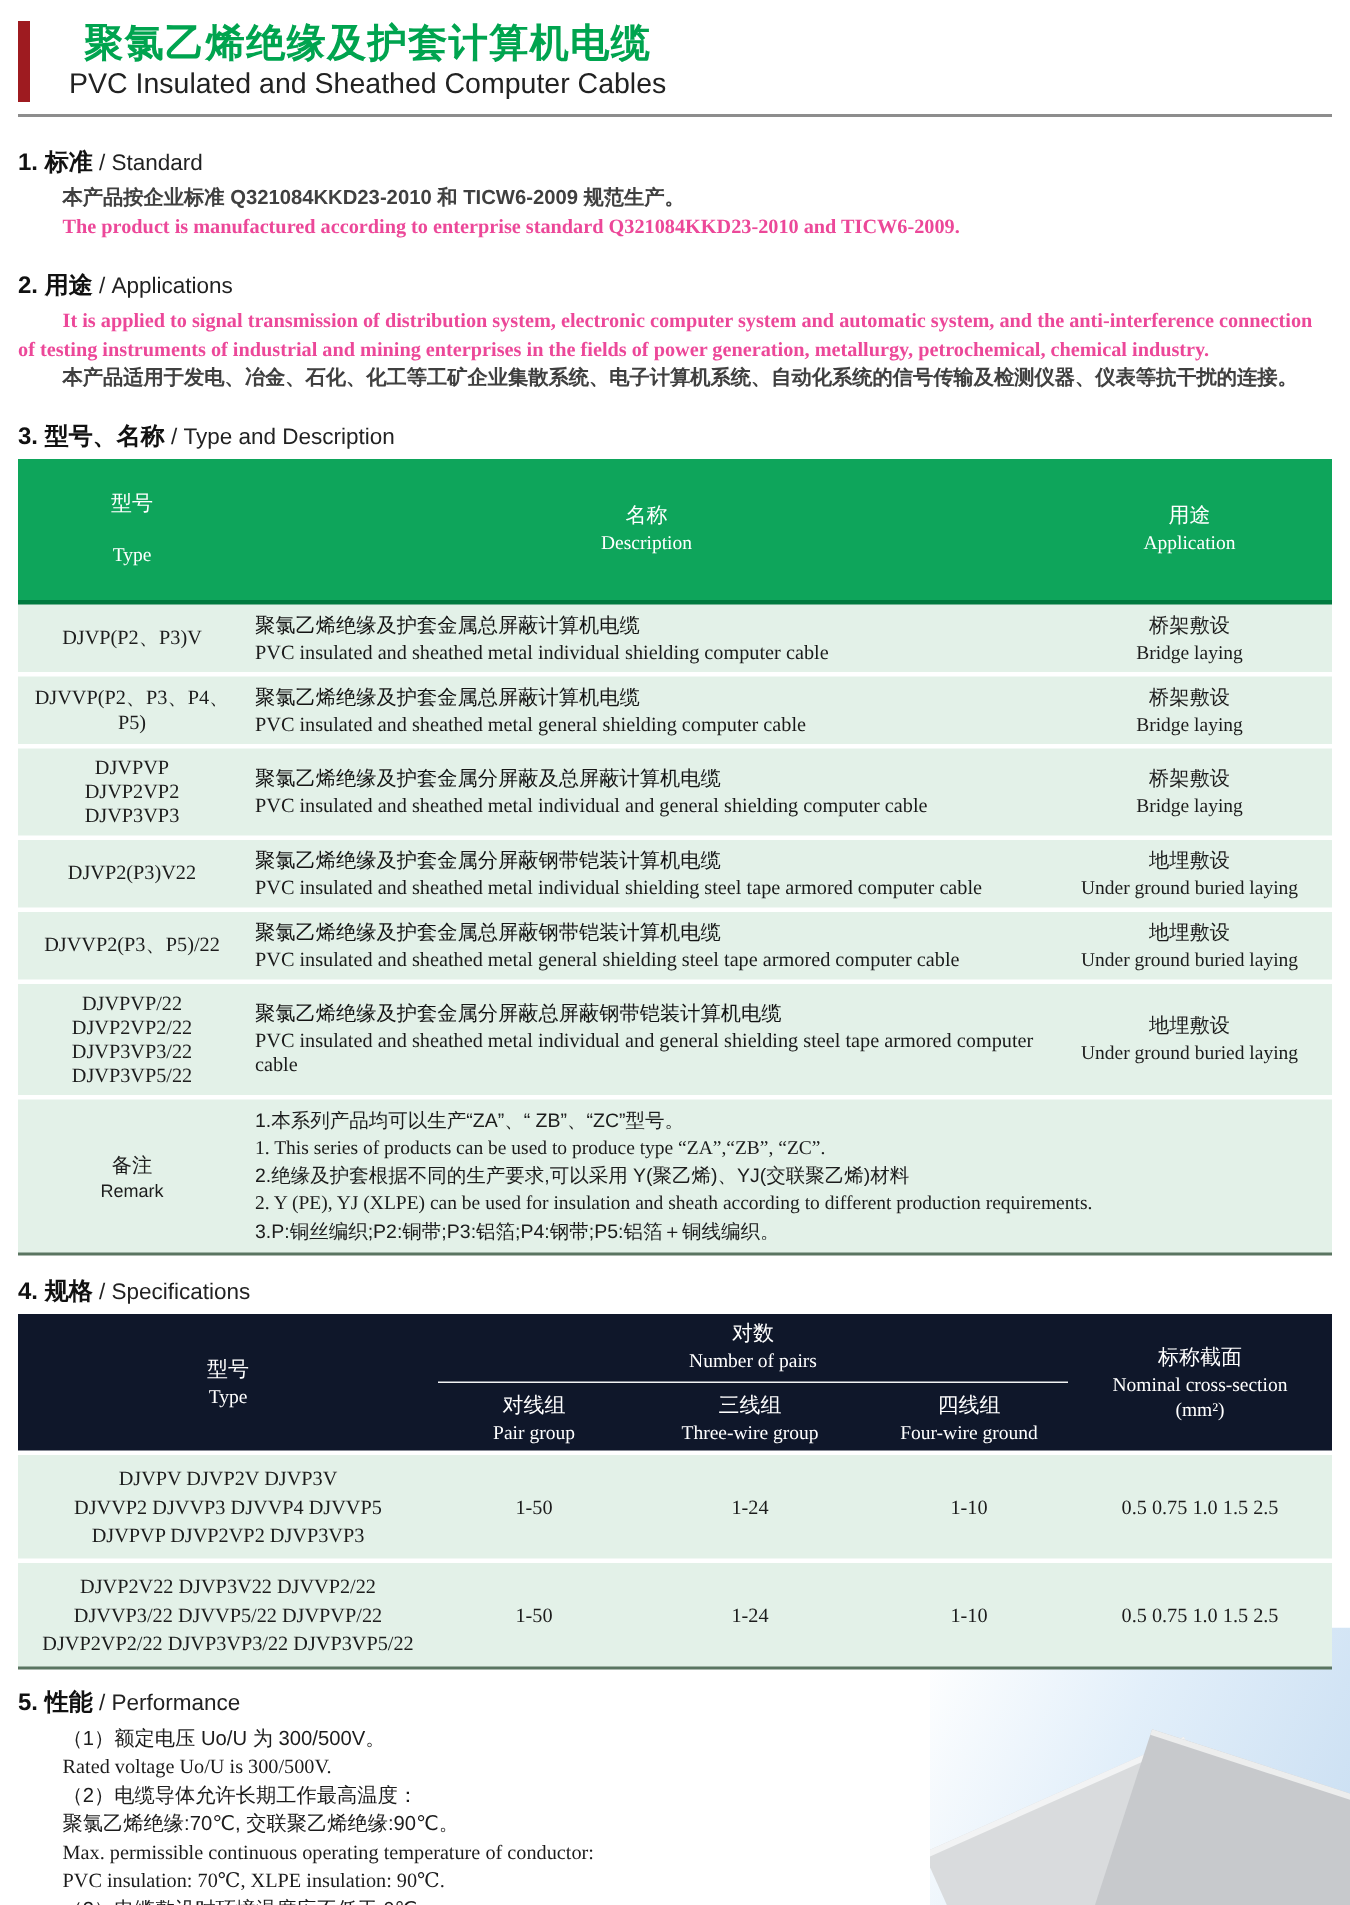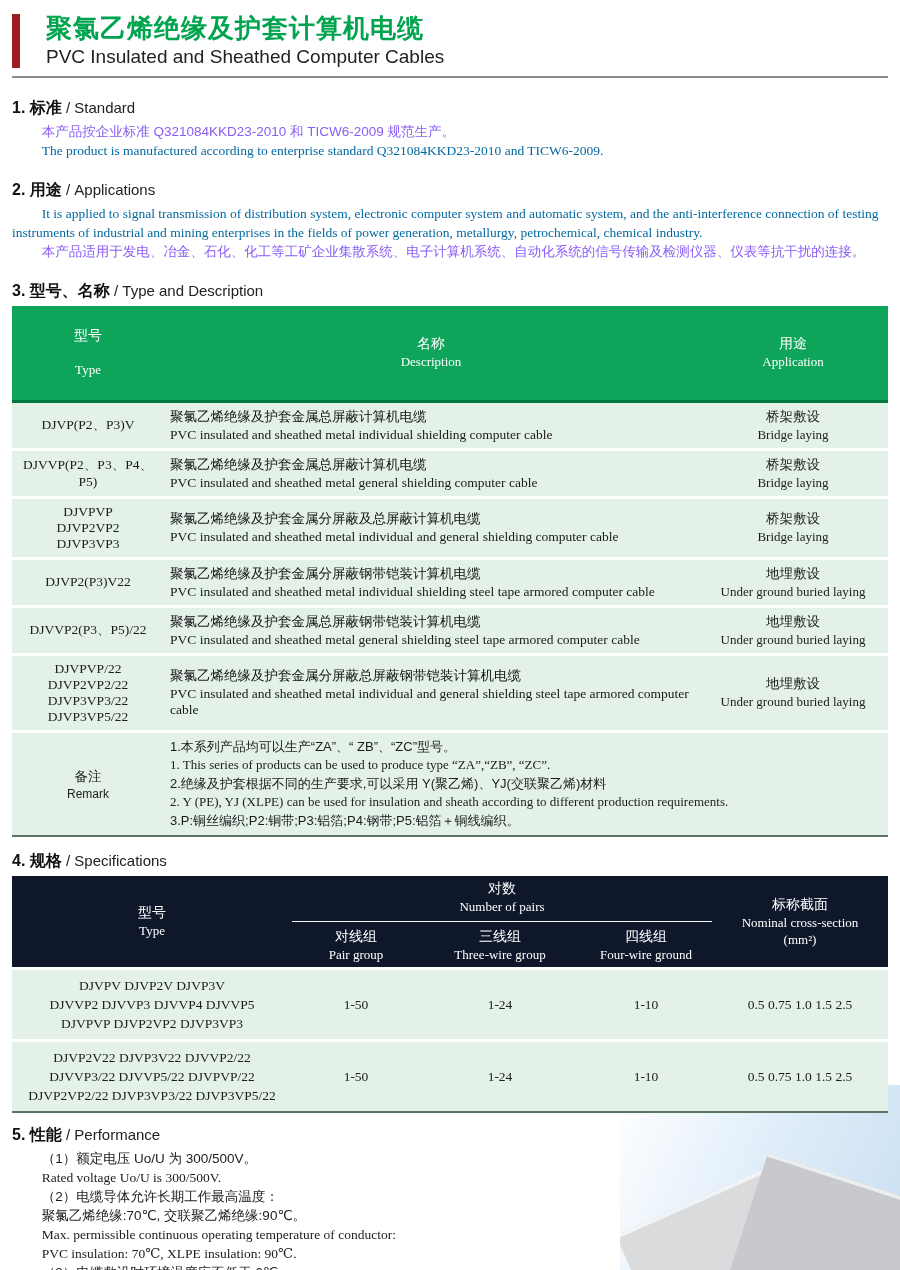--- a/index.html
+++ b/index.html
@@ -10,31 +10,31 @@
     color:#1c1c1c;
     font-family:"Liberation Sans","DejaVu Sans",sans-serif;
     position:relative;
     overflow:hidden;
   }
   .page { position:relative; padding:0 12px; z-index:1; }
 
   
   .title-block { display:flex; align-items:stretch; margin:14px 0 8px 0; }
   .title-bar { width:8px; background:#9e1b20; margin-right:26px; }
-  .title-text { display:flex; flex-direction:column; justify-content:center; }
+  .title-text { display:flex; flex-direction:column; justify-content:center;align-items:center; }
   .title-zh { color:#00a44f; font-size:26px; font-weight:bold; line-height:1.15; letter-spacing:1px; }
   .title-en { color:#222; font-size:19px; margin-top:2px; }
   .rule { border:none; border-top:2px solid #8d8d8d; margin:8px 0 10px 0; }
 
   
   .sec-heading { font-size:16px; font-weight:bold; color:#111; margin:20px 0 3px 0; }
   .sec-heading .h-en { font-weight:normal; color:#222; font-size:15px; }
   .par { font-size:13.5px; line-height:19px; margin:0; text-indent:2.2em; }
-  .par.zh { font-weight:400; color:#8b5cf6; }
-  .par.en { font-family:"Liberation Serif","DejaVu Serif",serif; color:#0369a1; }
+  .par.zh { font-weight:700; color:#404040; }
+  .par.en { font-family:"Liberation Serif","DejaVu Serif",serif; color:#ec4899;font-weight:bold; }
 
   
   table { width:876px; border-collapse:collapse; margin-top:4px; }
   th { font-weight:normal; color:#ffffff; }
   .zh-cell { font-size:13.5px; }
   .en-cell, .serif { font-family:Liberation Sans, sans-serif; font-size:12px; }
 
   
   .type-table thead th {
     background:#0ea55b;

